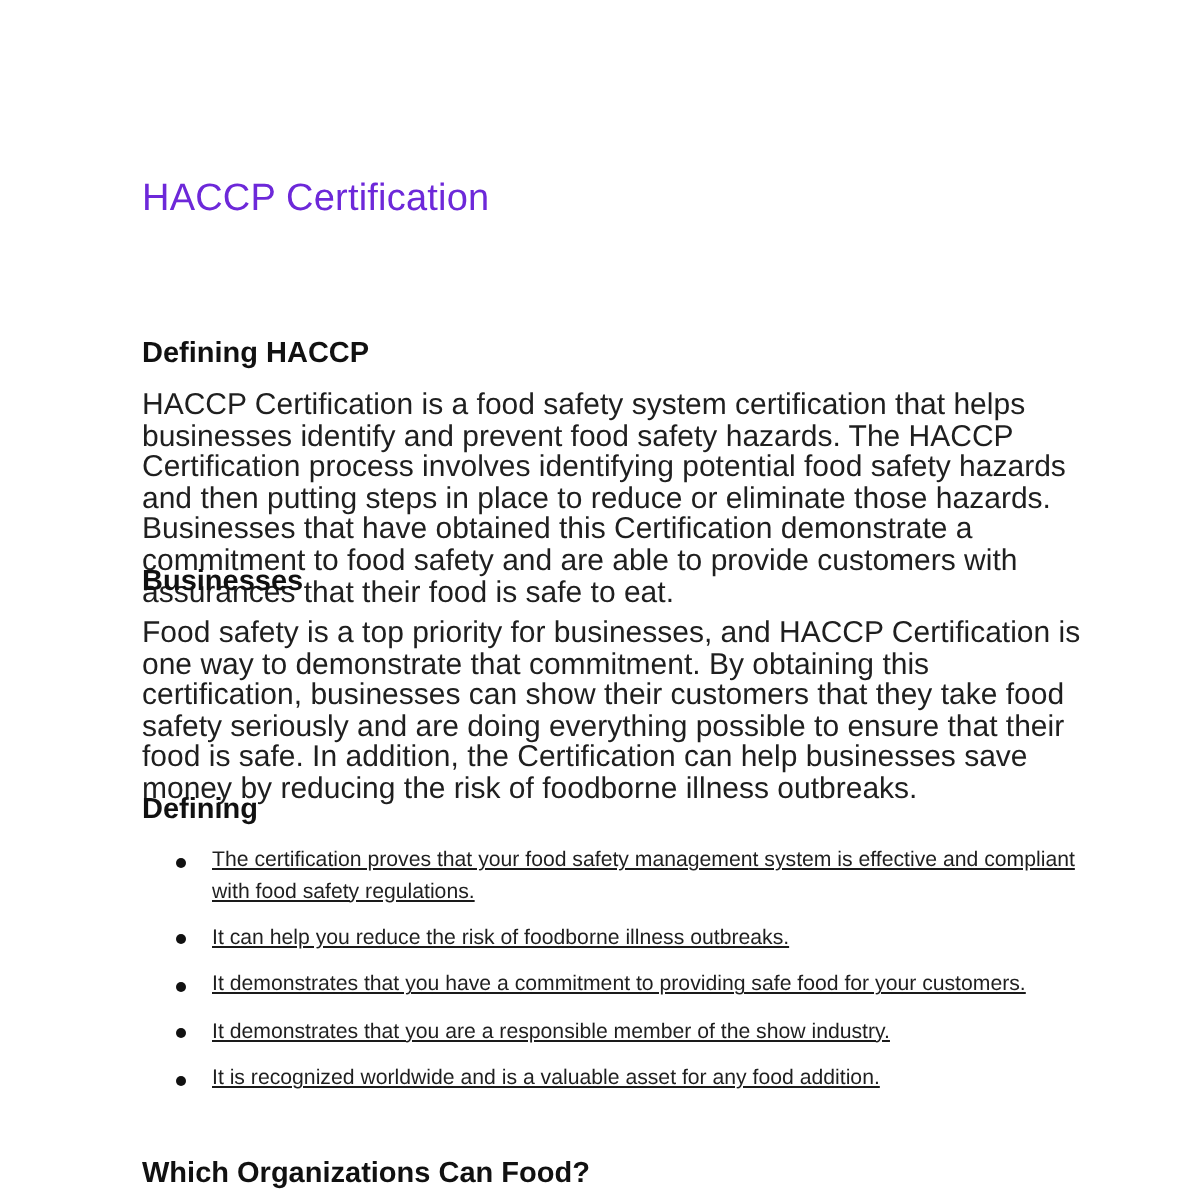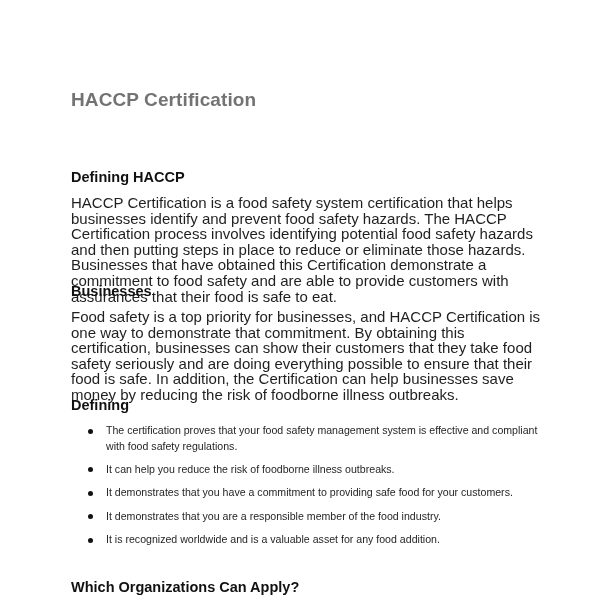--- a/index.html
+++ b/index.html
@@ -20,22 +20,22 @@
     left: 71px;
     top: 0;
     width: 470px;
   }
   .doc-title {
     position: absolute;
     top: 89px;
     left: 0;
     margin: 0;
     font-size: 19px;
-    font-weight: bold;
-    color: #737373;
+    font-weight: normal;
+    color: #6d28d9;
     letter-spacing: 0.1px;
     white-space: nowrap;
   }
   .section-heading {
     position: absolute;
     left: 0;
     margin: 0;
     font-size: 14.5px;
     font-weight: bold;
     color: #111111;
@@ -51,20 +51,21 @@
     line-height: 15.6px;
     color: #1f1f1f;
   }
   .bullets {
     position: absolute;
     left: 0;
     margin: 0;
     padding: 0;
     list-style: none;
     width: 470px;
+    text-decoration: underline;
   }
   .bullet-item {
     position: relative;
     padding-left: 35px;
     font-size: 10.6px;
     line-height: 15.6px;
     color: #1f1f1f;
     margin-bottom: 7.8px;
   }
   .bullet-dot {
@@ -99,23 +100,23 @@
     <li class="bullet-item">
       <span class="bullet-dot"></span>
       <span>It can help you reduce the risk of foodborne illness outbreaks.</span>
     </li>
     <li class="bullet-item">
       <span class="bullet-dot"></span>
       <span>It demonstrates that you have a commitment to providing safe food for your customers.</span>
     </li>
     <li class="bullet-item">
       <span class="bullet-dot"></span>
-      <span>It demonstrates that you are a responsible member of the food industry.</span>
+      <span>It demonstrates that you are a responsible member of the show industry.</span>
     </li>
     <li class="bullet-item">
       <span class="bullet-dot"></span>
       <span>It is recognized worldwide and is a valuable asset for any food addition.</span>
     </li>
   </ul>
 
-  <h2 class="section-heading" style="top:579px;">Which Organizations Can Apply?</h2>
+  <h2 class="section-heading" style="top:579px;">Which Organizations Can Food?</h2>
 
 </div>
 
 </body></html>

